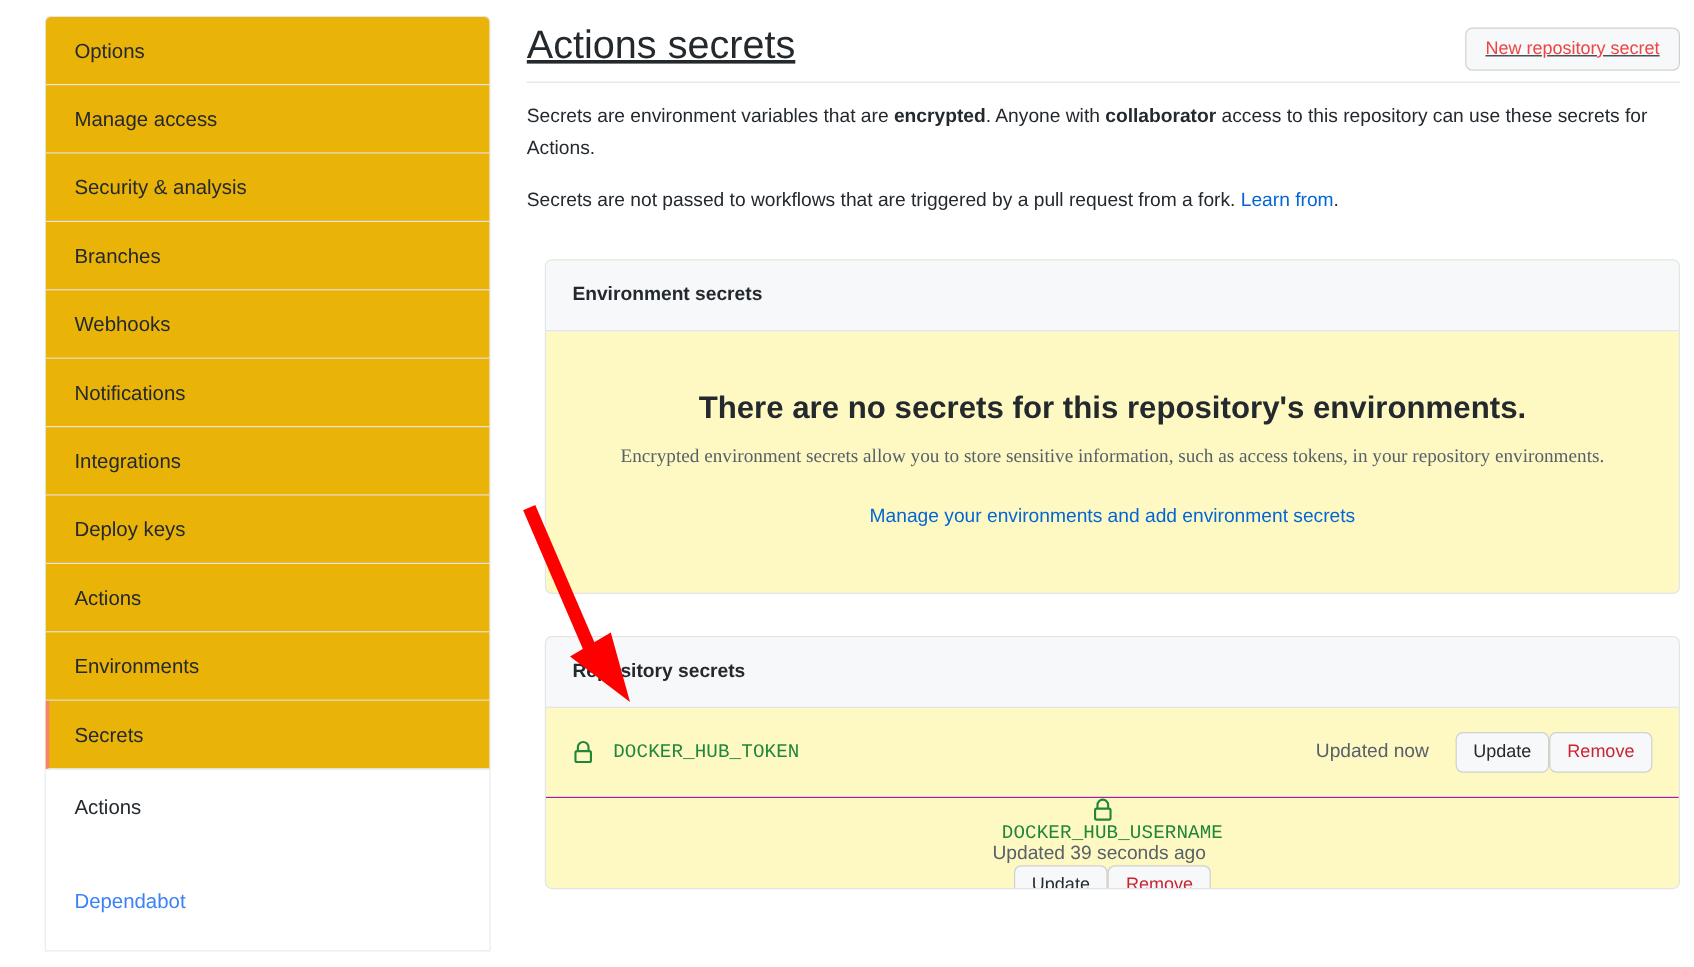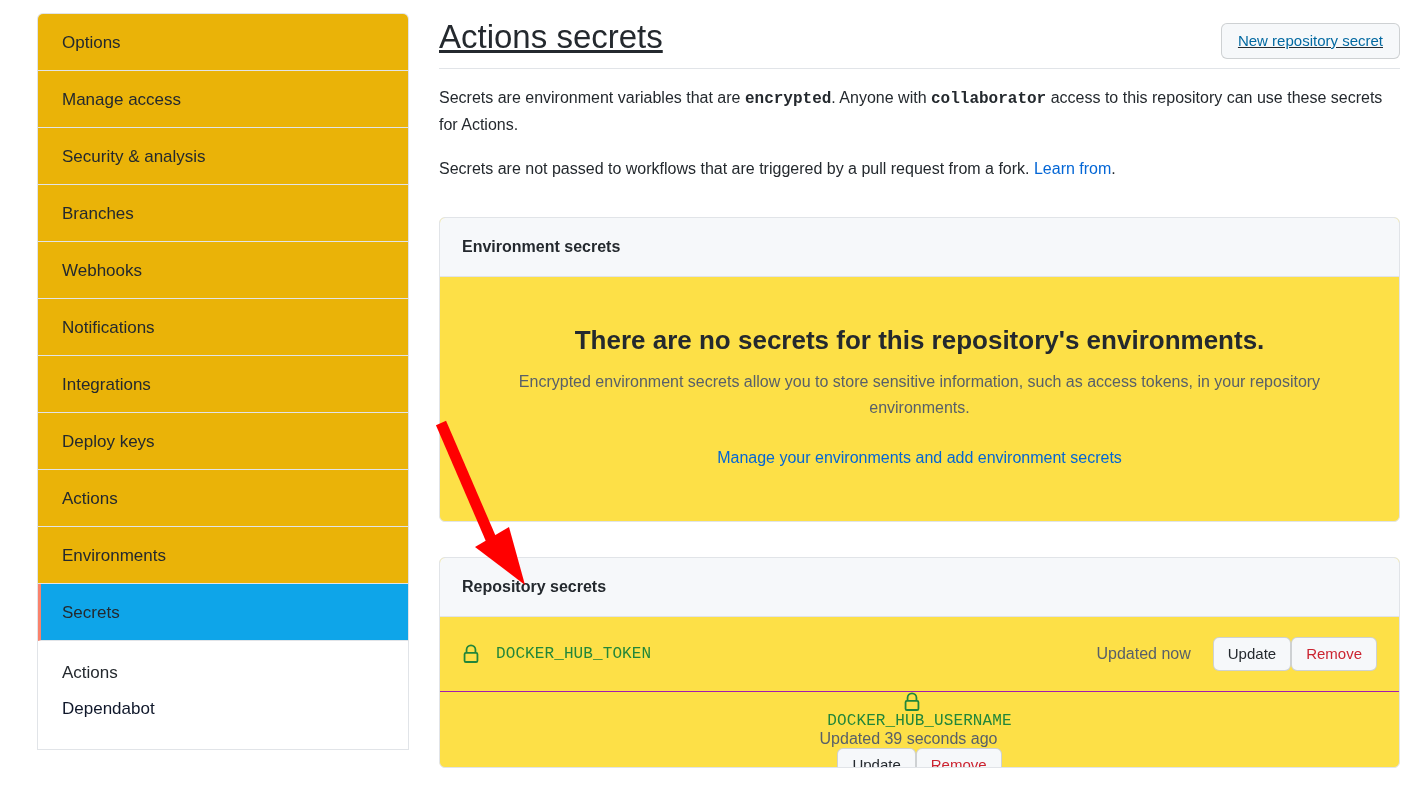--- a/index.html
+++ b/index.html
@@ -43,38 +43,38 @@
     color: #24292e;
     border-bottom: 1px solid #e1e4e8;
     background: #eab308;
     box-sizing: border-box;
     position: relative;
     cursor: pointer;
     white-space: nowrap;
   }
   .nav-item:last-child { border-bottom: none; }
   .nav-item.selected {
-    background: #0ea5e9;
+    background: #eab308;
     border-left: 3px solid #f9826c;
     padding-left: 21px;
   }
   .subnav {
     background: #ffffff;
     border-bottom: 1px solid #e1e4e8;
     padding: 14px 0 22px 0;
   }
   .subnav-item {
     padding-left: 24px;
     font-size: 17px;
     line-height: 36px;
     color: #24292e;
     cursor: pointer;
     white-space: nowrap;
   }
-  .subnav-item.link { color: #0f172a; }
+  .subnav-item.link { color: #3b82f6; margin-top: 43px; }
 
   
   .main {
     position: absolute;
     left: 439px;
     top: 0;
     width: 961px;
   }
   .page-head {
     display: flex;
@@ -88,48 +88,49 @@
   .page-title {
     font-size: 33px;
     font-weight: 400;
     margin: 0;
     line-height: 46px;
     color: #24292e;
   }
   .btn {
     font-family: "Liberation Sans", sans-serif;
     font-size: 15px;
-    color: #0369a1;
+    color: #ef4444;
     background: #f6f8fa;
     border: 1px solid rgba(27,31,35,0.18);
     border-radius: 6px;
     padding: 7px 16px;
     cursor: pointer;
     line-height: 20px;
     white-space: nowrap;
   }
   .btn-new { margin-top: 8px; }
 
   .desc {
     font-size: 16px;
     line-height: 26px;
     color: #24292e;
     margin: 16px 0 0 0;
   }
   .desc.second { margin-top: 18px; }
-  .desc b { font-weight: 700; font-family: Liberation Mono, monospace; }
+  .desc b { font-weight: 700; }
   a.link { color: #0366d6; text-decoration: none; }
 
   
   .box {
     margin-top: 35px;
     border: 1px solid #e1e4e8;
     border-radius: 6px;
-    background: #fde047;
+    background: #fef9c3;
     overflow: hidden;
+    margin-left: 15px;
   }
   .box-header {
     background: #f6f8fa;
     border-bottom: 1px solid #e1e4e8;
     padding: 20px 22px;
     font-size: 16px;
     font-weight: 700;
     color: #24292e;
   }
   .blankslate {
@@ -142,20 +143,21 @@
     margin: 0;
     color: #24292e;
     line-height: 34px;
   }
   .blankslate-text {
     font-size: 16px;
     line-height: 26px;
     color: #586069;
     margin: 12px auto 0 auto;
     max-width: 880px;
+    font-family: Liberation Serif, serif;
   }
   .blankslate-action { margin-top: 28px; font-size: 16px; }
 
   
   .secret-row {
     display: flex;
     align-items: center;
     height: 75px;
     padding: 0 22px;
     border-bottom: 1px solid #a21caf;

